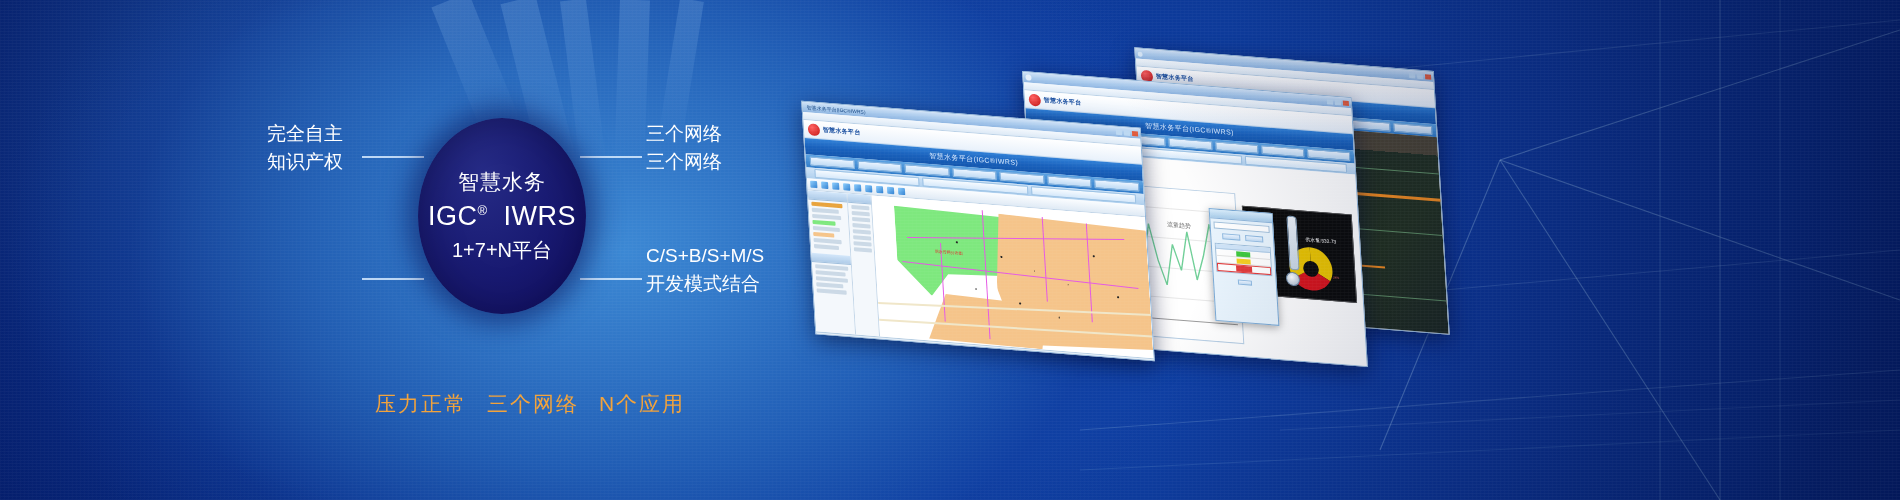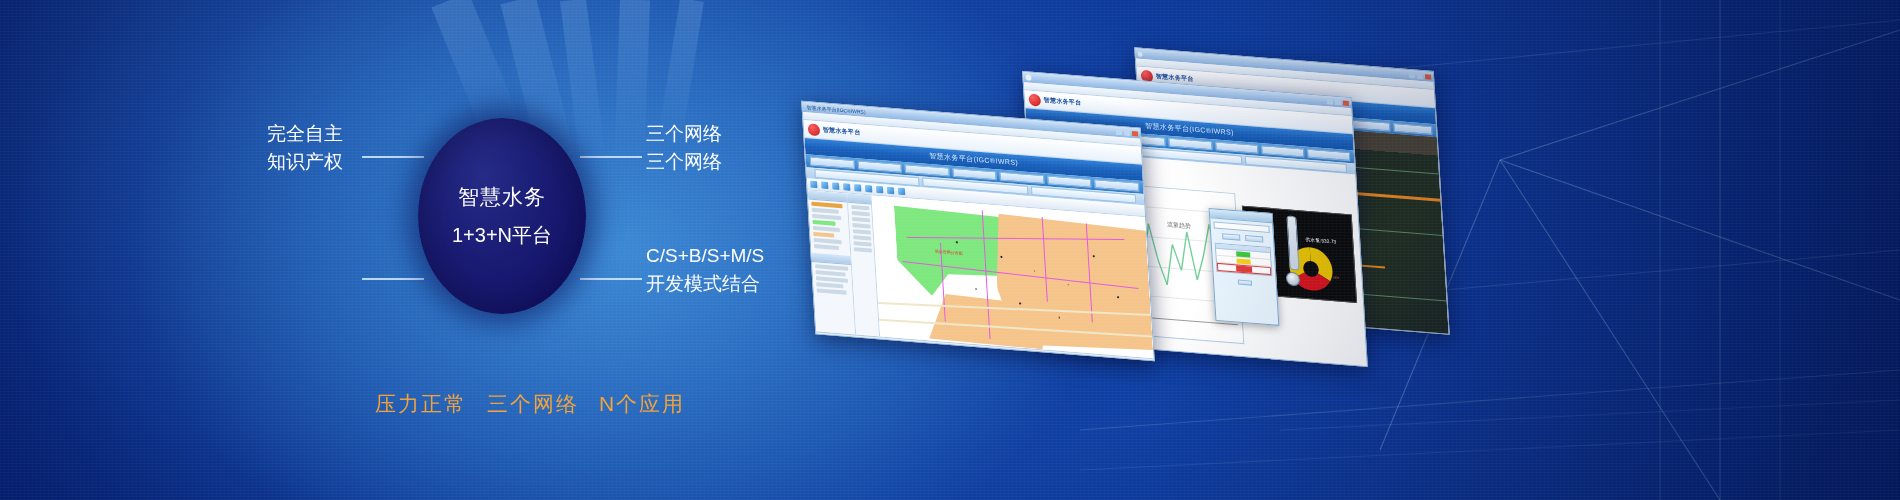--- a/index.html
+++ b/index.html
@@ -425,21 +425,22 @@
 
   <div id="diagram">
 
     <div class="leader" style="left:112px;top:56px;width:62px;"></div>
     <div class="leader" style="left:330px;top:56px;width:62px;"></div>
     <div class="leader" style="left:112px;top:178px;width:62px;"></div>
     <div class="leader" style="left:330px;top:178px;width:62px;"></div>
 
     <div class="ellipse">
       <div class="ell-cn">智慧水务</div>
-      <div class="ell-sub">1+3+N平台</div>
+      <div class="ell-code"><span>IGC</span><sup>®</sup>&nbsp;&nbsp;<span>IWRS</span></div>
+      <div class="ell-sub">1+7+N平台</div>
     </div>
 
     <div class="feat left" style="left:0;top:20px;width:110px;">
       <div>完全自主</div>
       <div>知识产权</div>
     </div>
     <div class="feat right" style="left:396px;top:20px;">
       <div>三个网络</div>
       <div>三个网络</div>
     </div>

